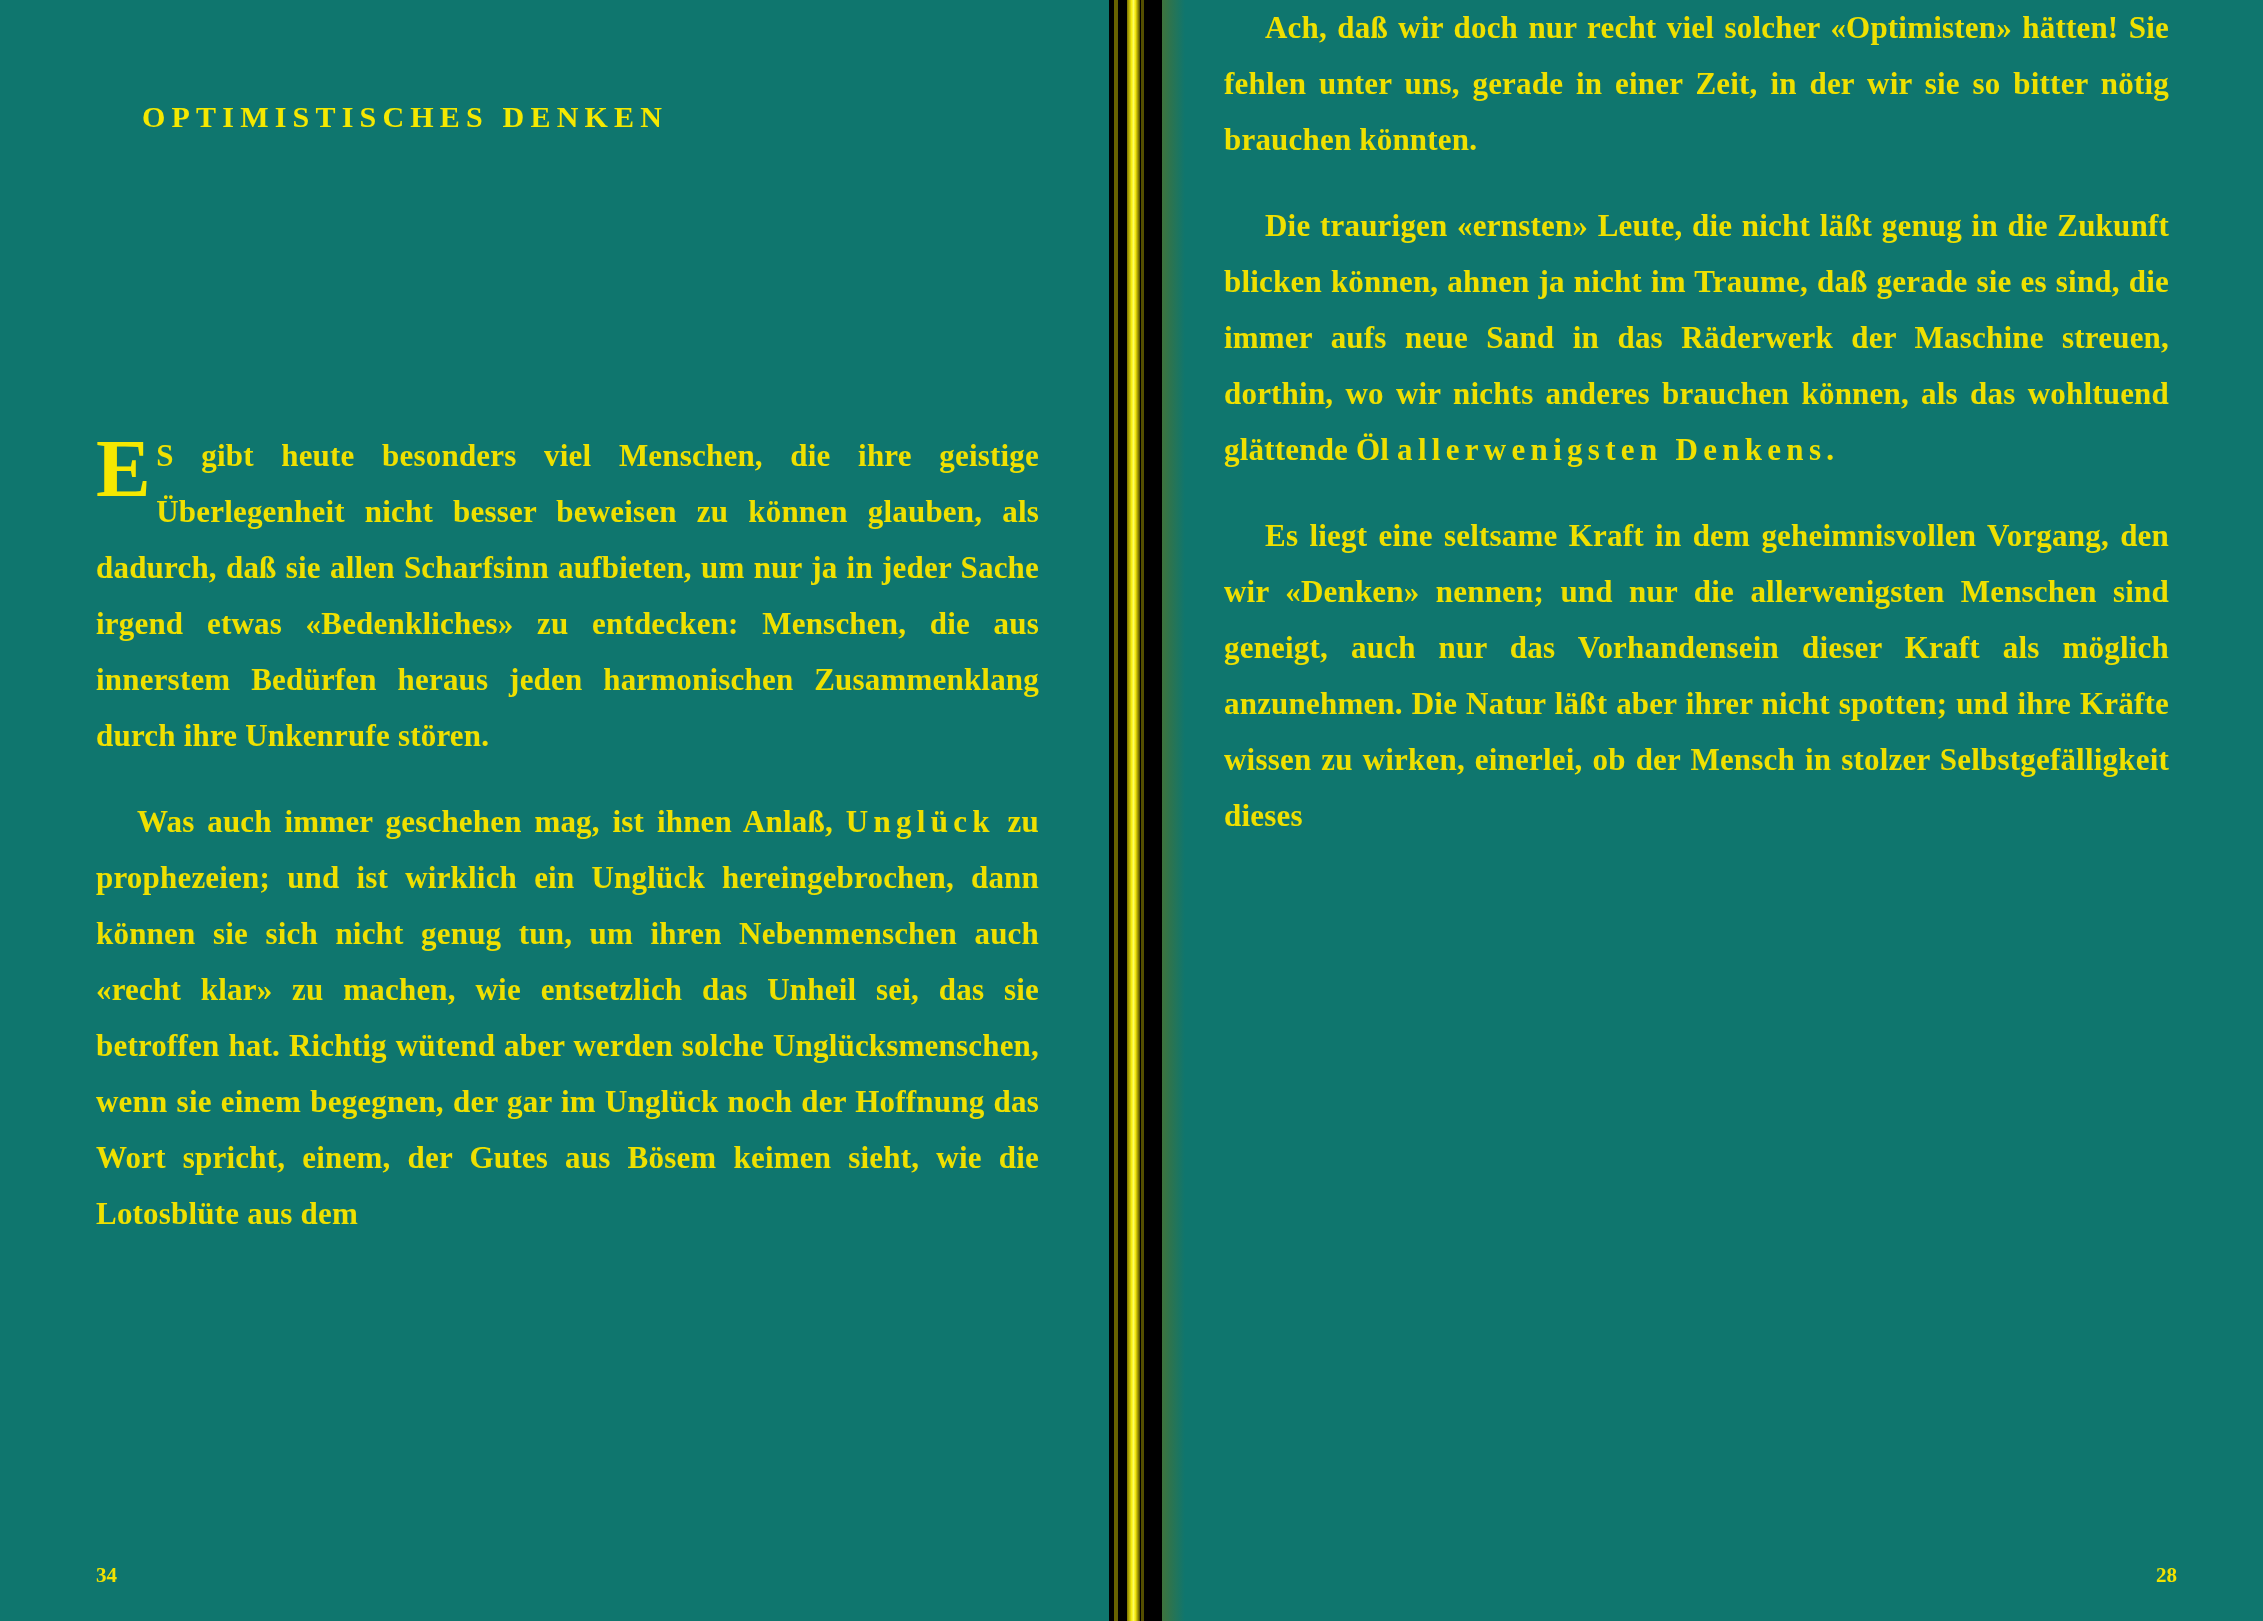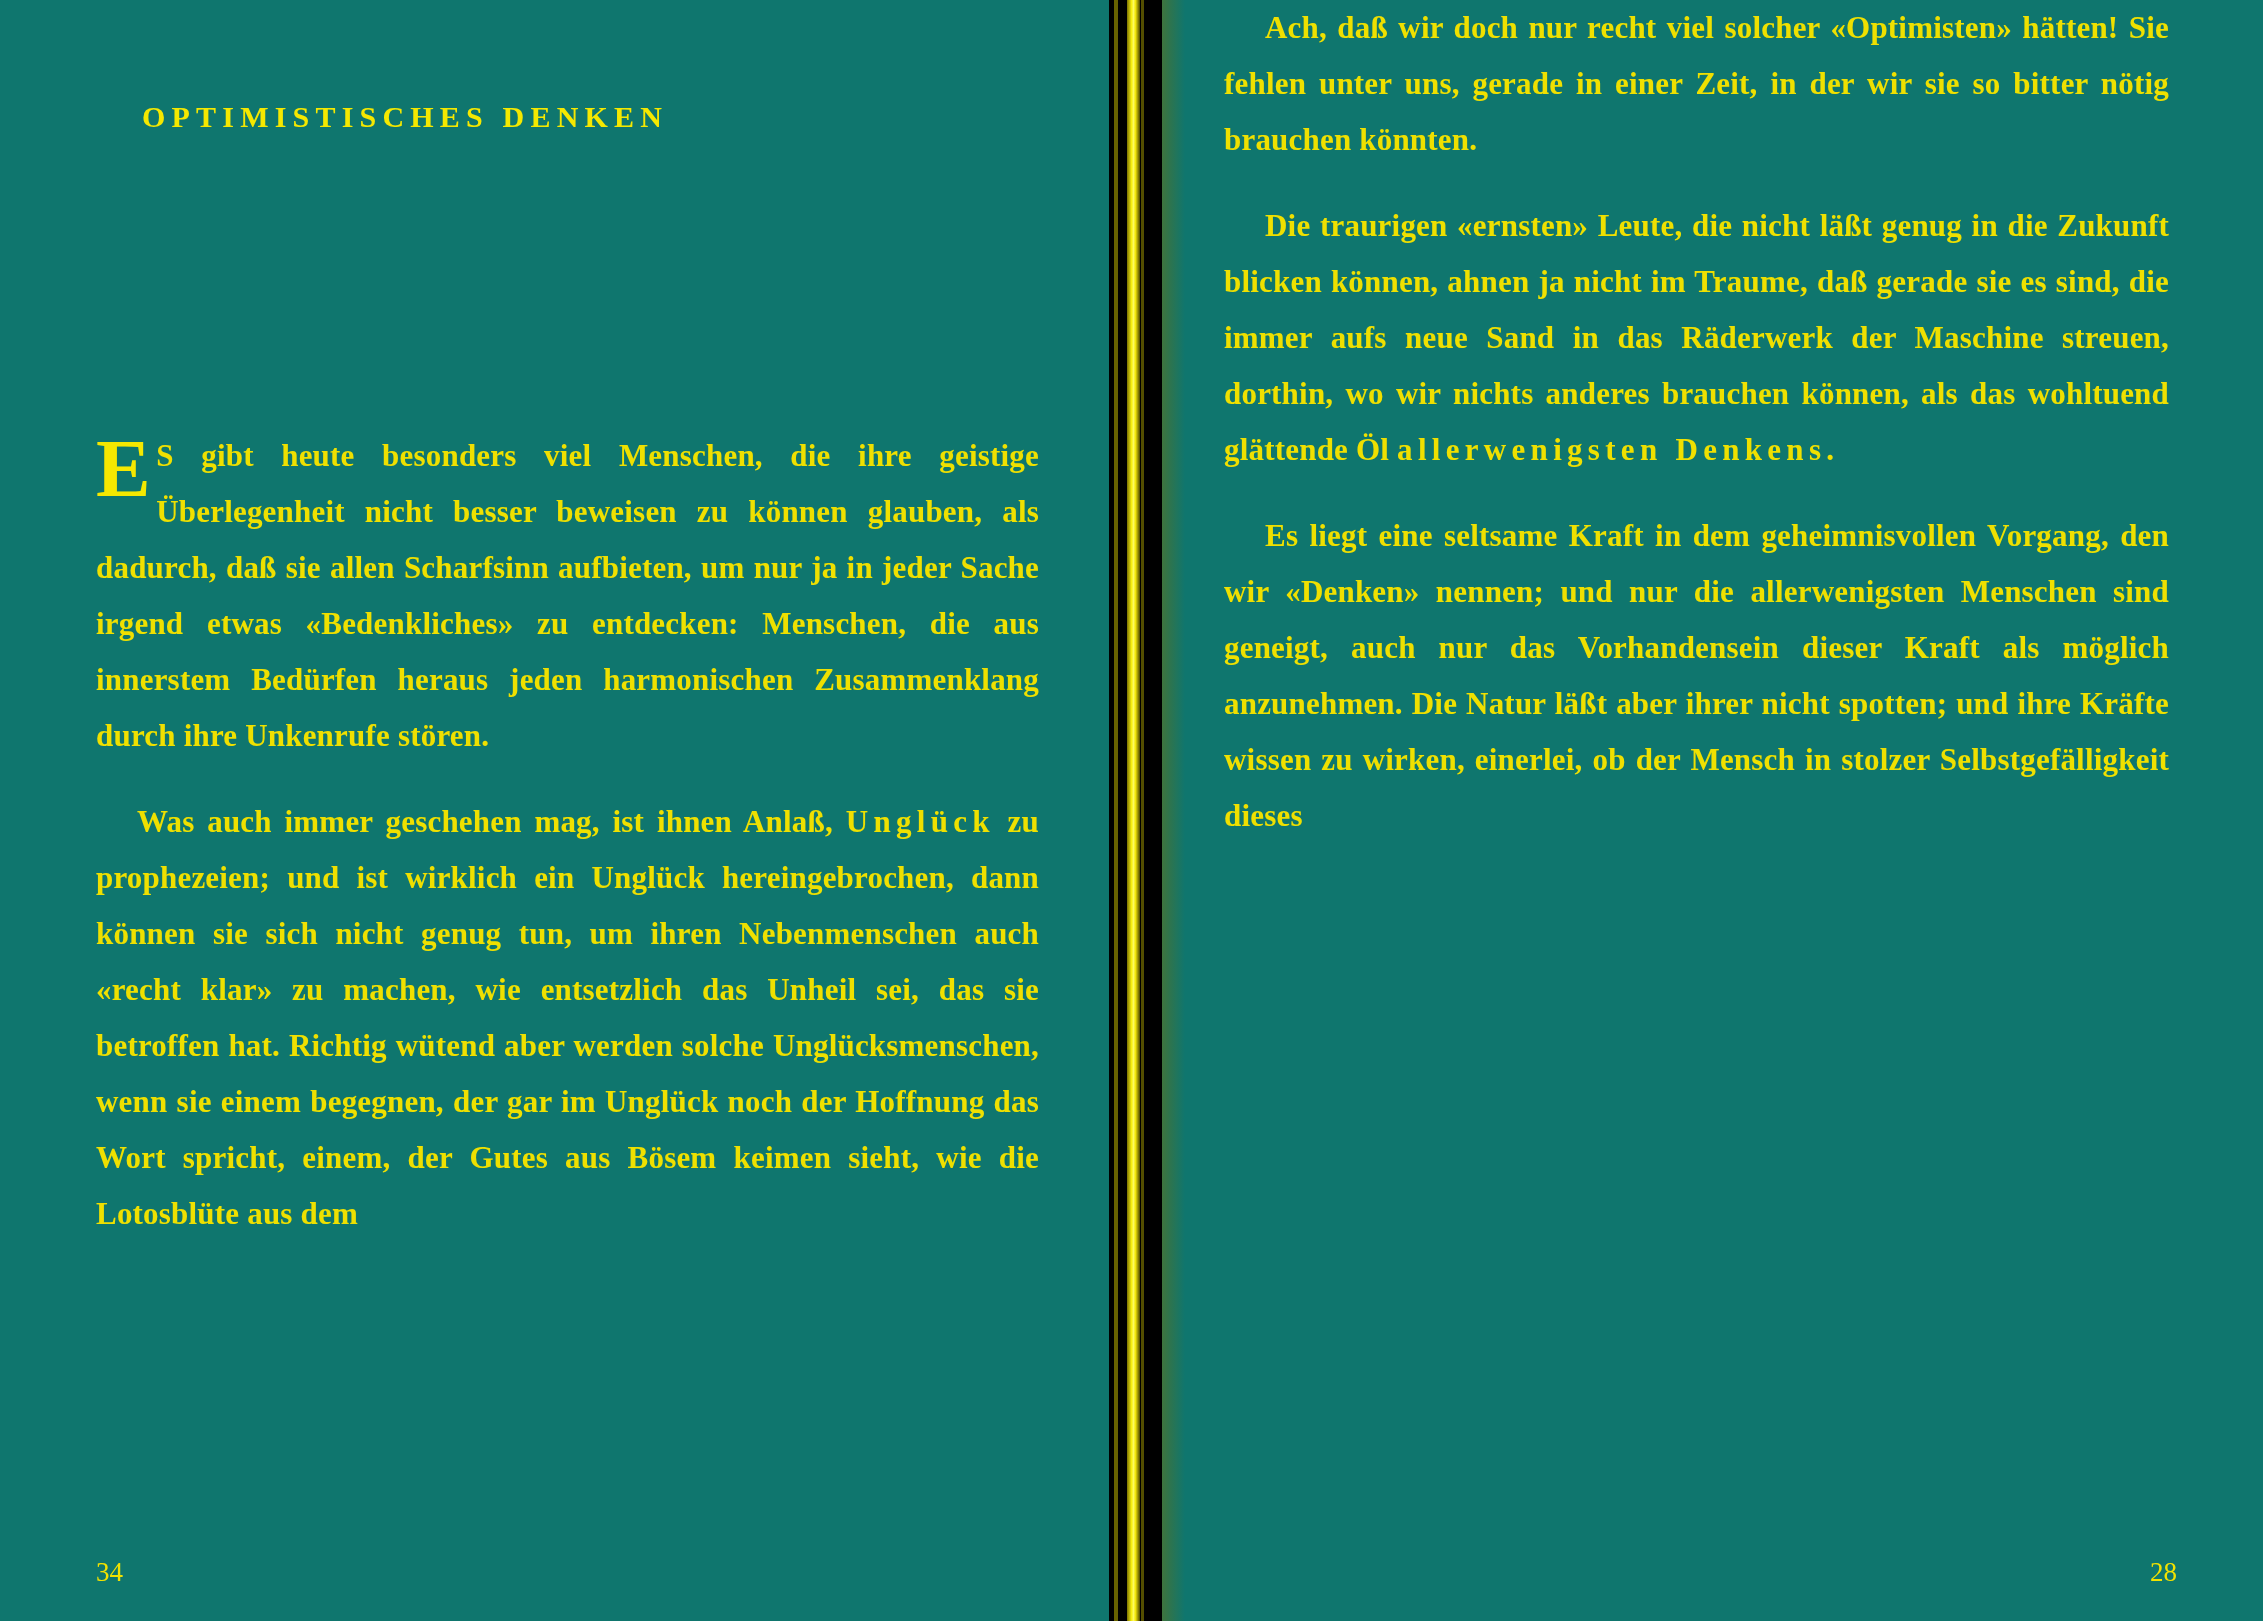--- a/index.html
+++ b/index.html
@@ -124,22 +124,22 @@
   .sp {
     letter-spacing: 5.3px;
     font-weight: 700;
   }
   .right-first {
     margin-top: 64px;
   }
   .folio {
     position: absolute;
     bottom: 34px;
-    font-size: 27px;
-    font-weight: 400;
+    font-size: 21px;
+    font-weight: 700;
     color: #f2e200;
   }
   .folio-left { left: 96px; }
   .folio-right { right: 86px; }
 
   
   .edge-fade-left {
     position: absolute;
     top: 0; bottom: 0; left: 0;
     width: 23px;

